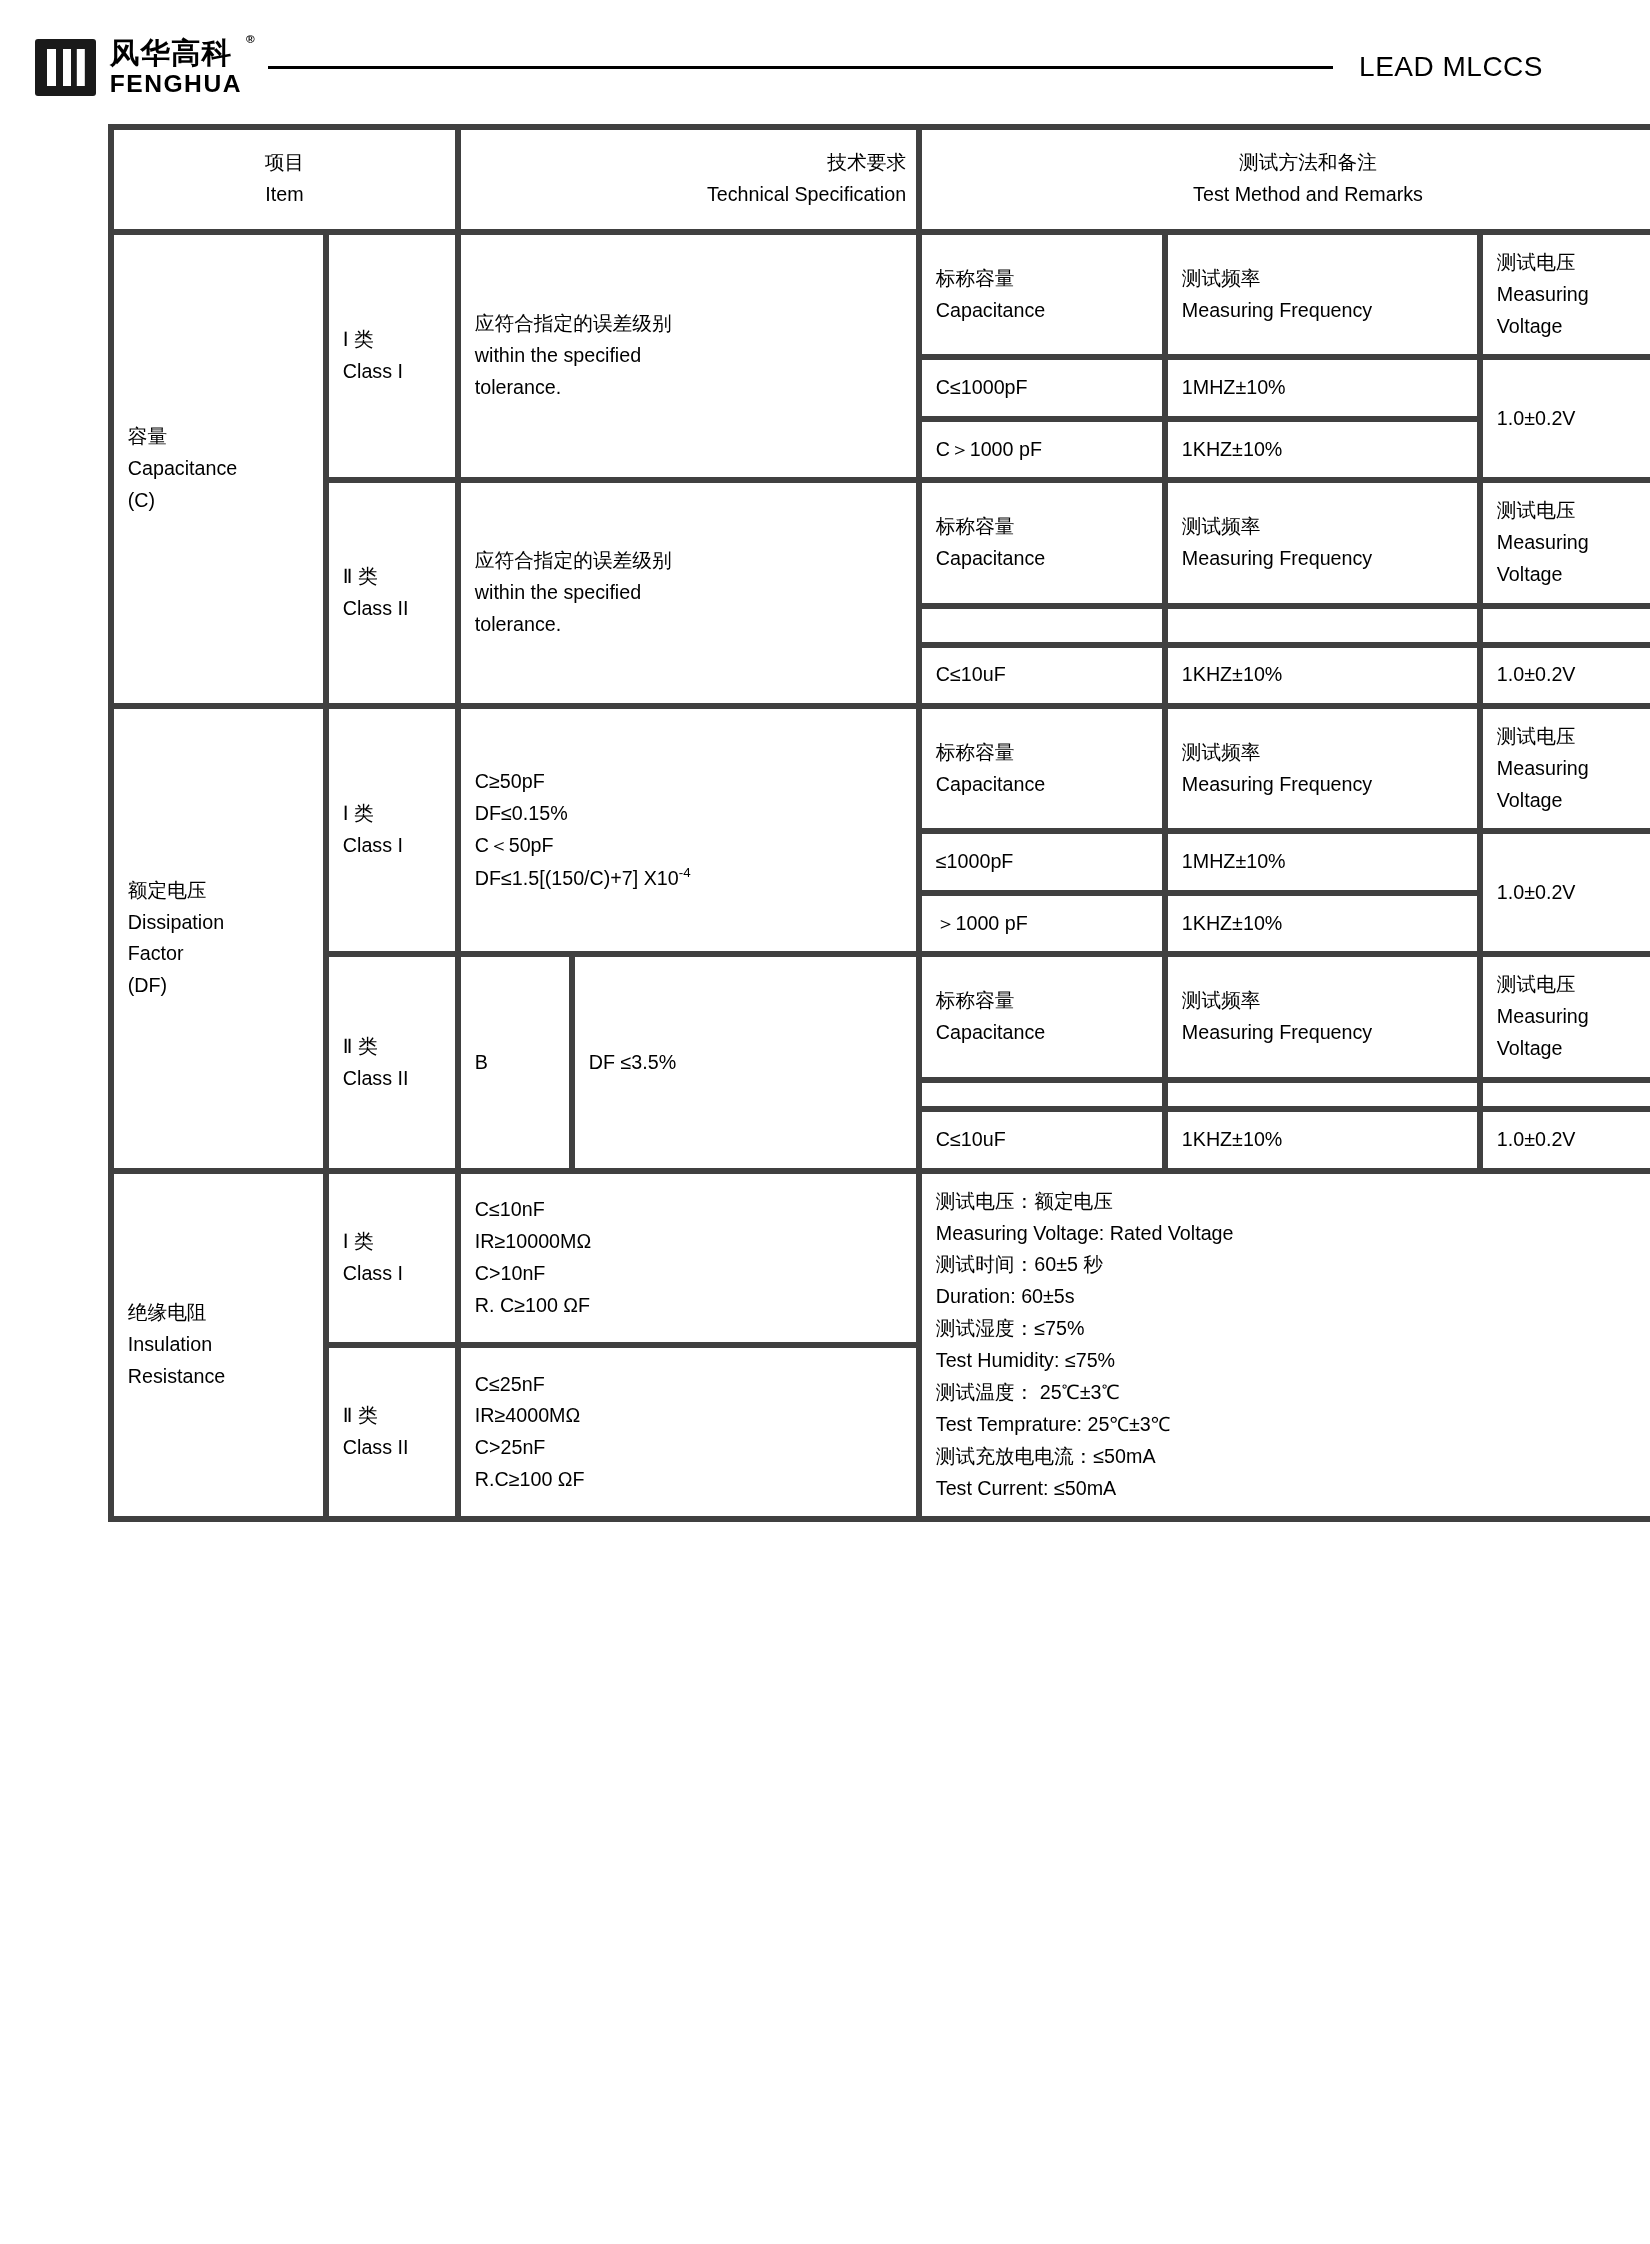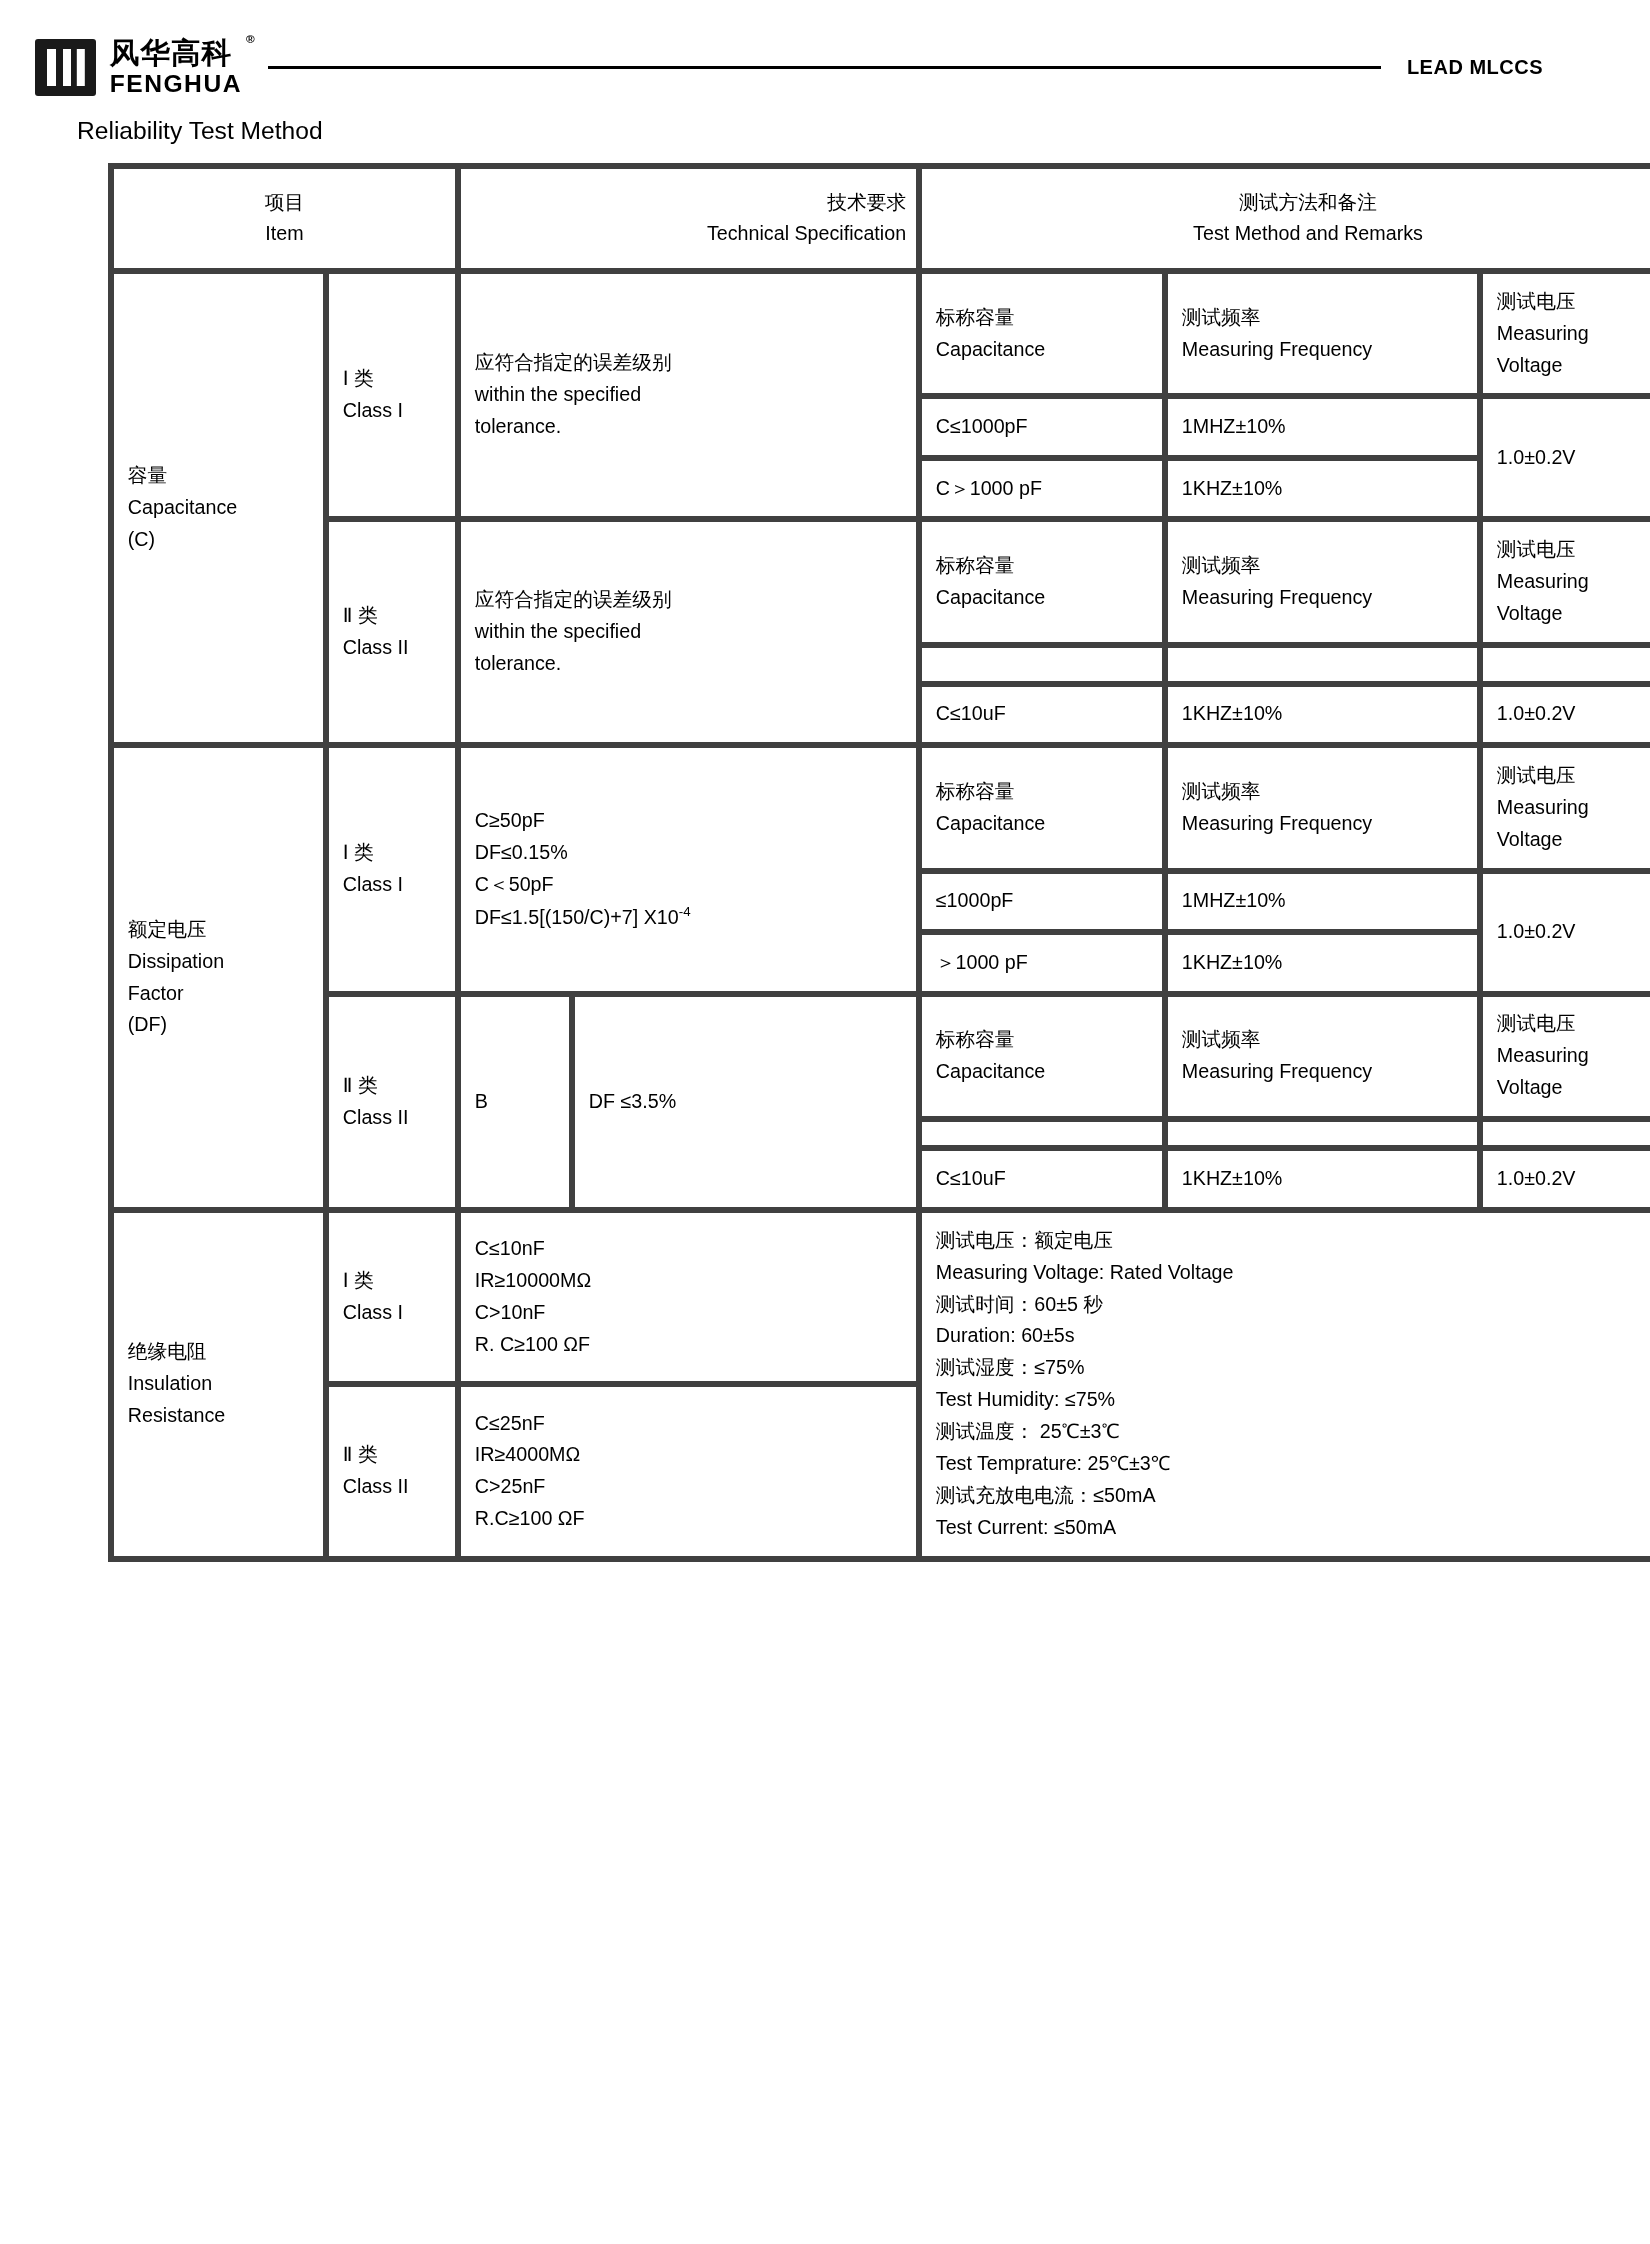--- a/index.html
+++ b/index.html
@@ -93,22 +93,22 @@
     margin-top: 2px;
     text-align: right;
   }
   .header-rule {
     flex: 1 1 auto;
     height: 3px;
     background: #000;
     margin: 0 25.6px 0 25.6px;
   }
   .header-title {
-    font-size: 20px;
-    font-weight: bold;
+    font-size: 28px;
+    font-weight: normal;
     letter-spacing: 0.5px;
     white-space: nowrap;
     flex: 0 0 auto;
   }
 
   
   .section-title {
     margin: 37px 0 0 35px;
     font-size: 26.6px;
     line-height: 1.35;
@@ -170,21 +170,20 @@
             <span>风华高科</span><span class="logo-reg">®</span>
           </div>
           <div class="logo-en">FENGHUA</div>
         </div>
       </div>
       <div class="header-rule"></div>
       <div class="header-title">LEAD MLCCS</div>
     </div>
   </div>
 
-  <div class="section-subtitle">Reliability Test Method</div>
 
   <table class="rel">
     <colgroup>
       <col class="c-item">
         <col class="c-class">
         <col class="c-spec">
         <col class="c-spec2">
       <col class="c-cap">
         <col class="c-freq">
         <col class="c-volt">

